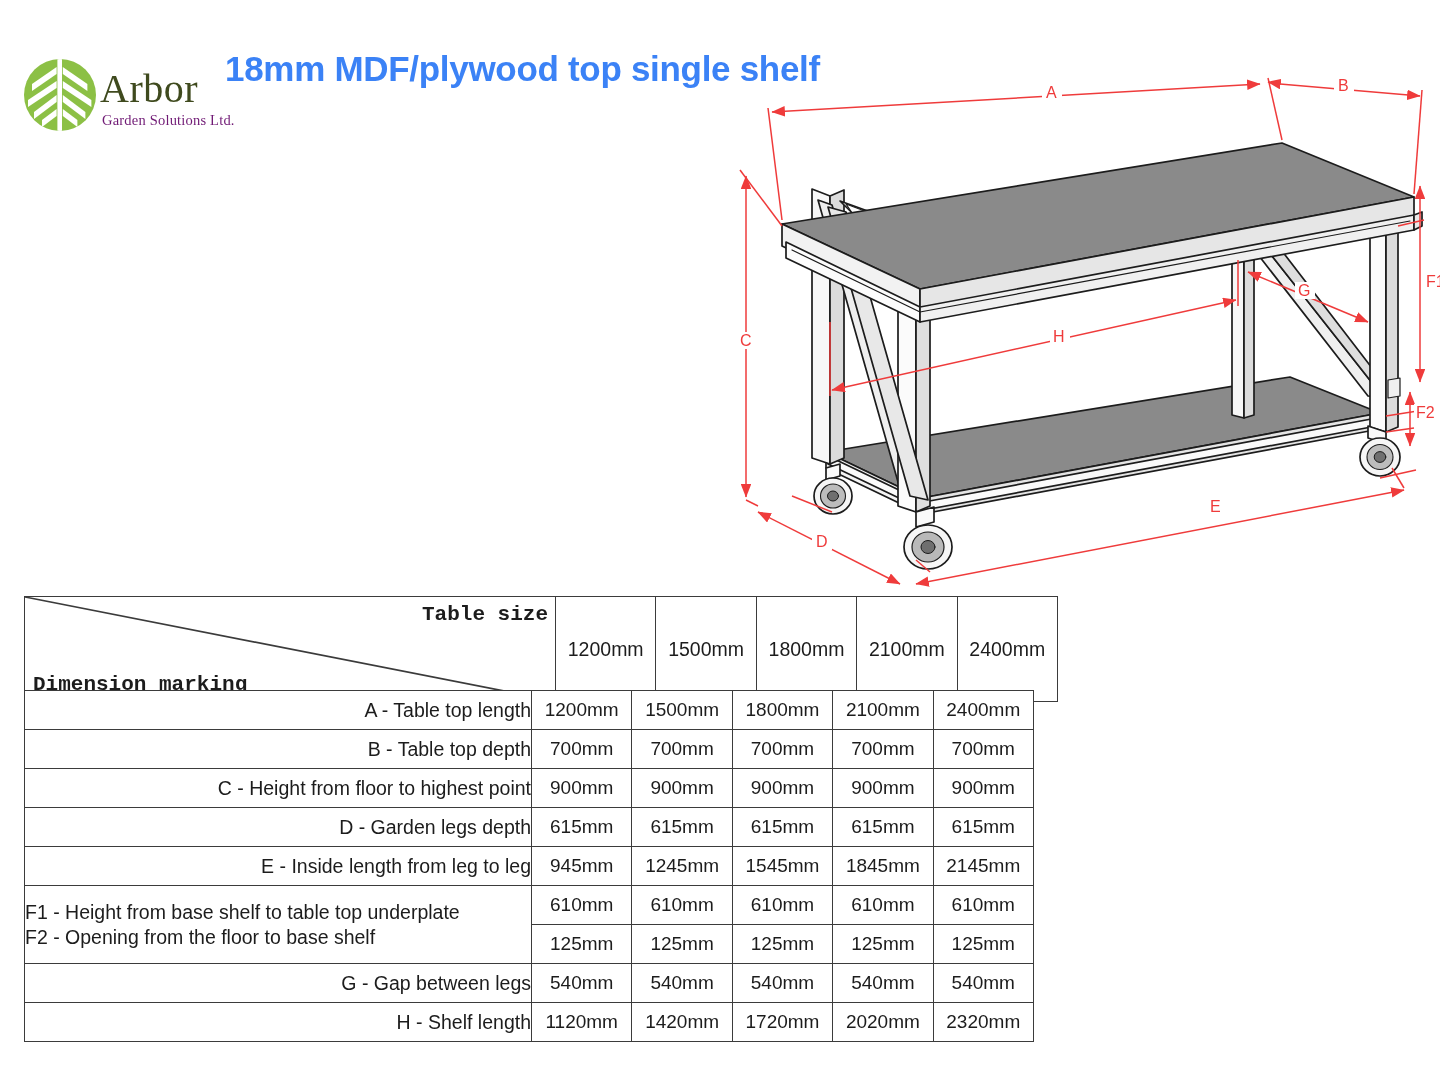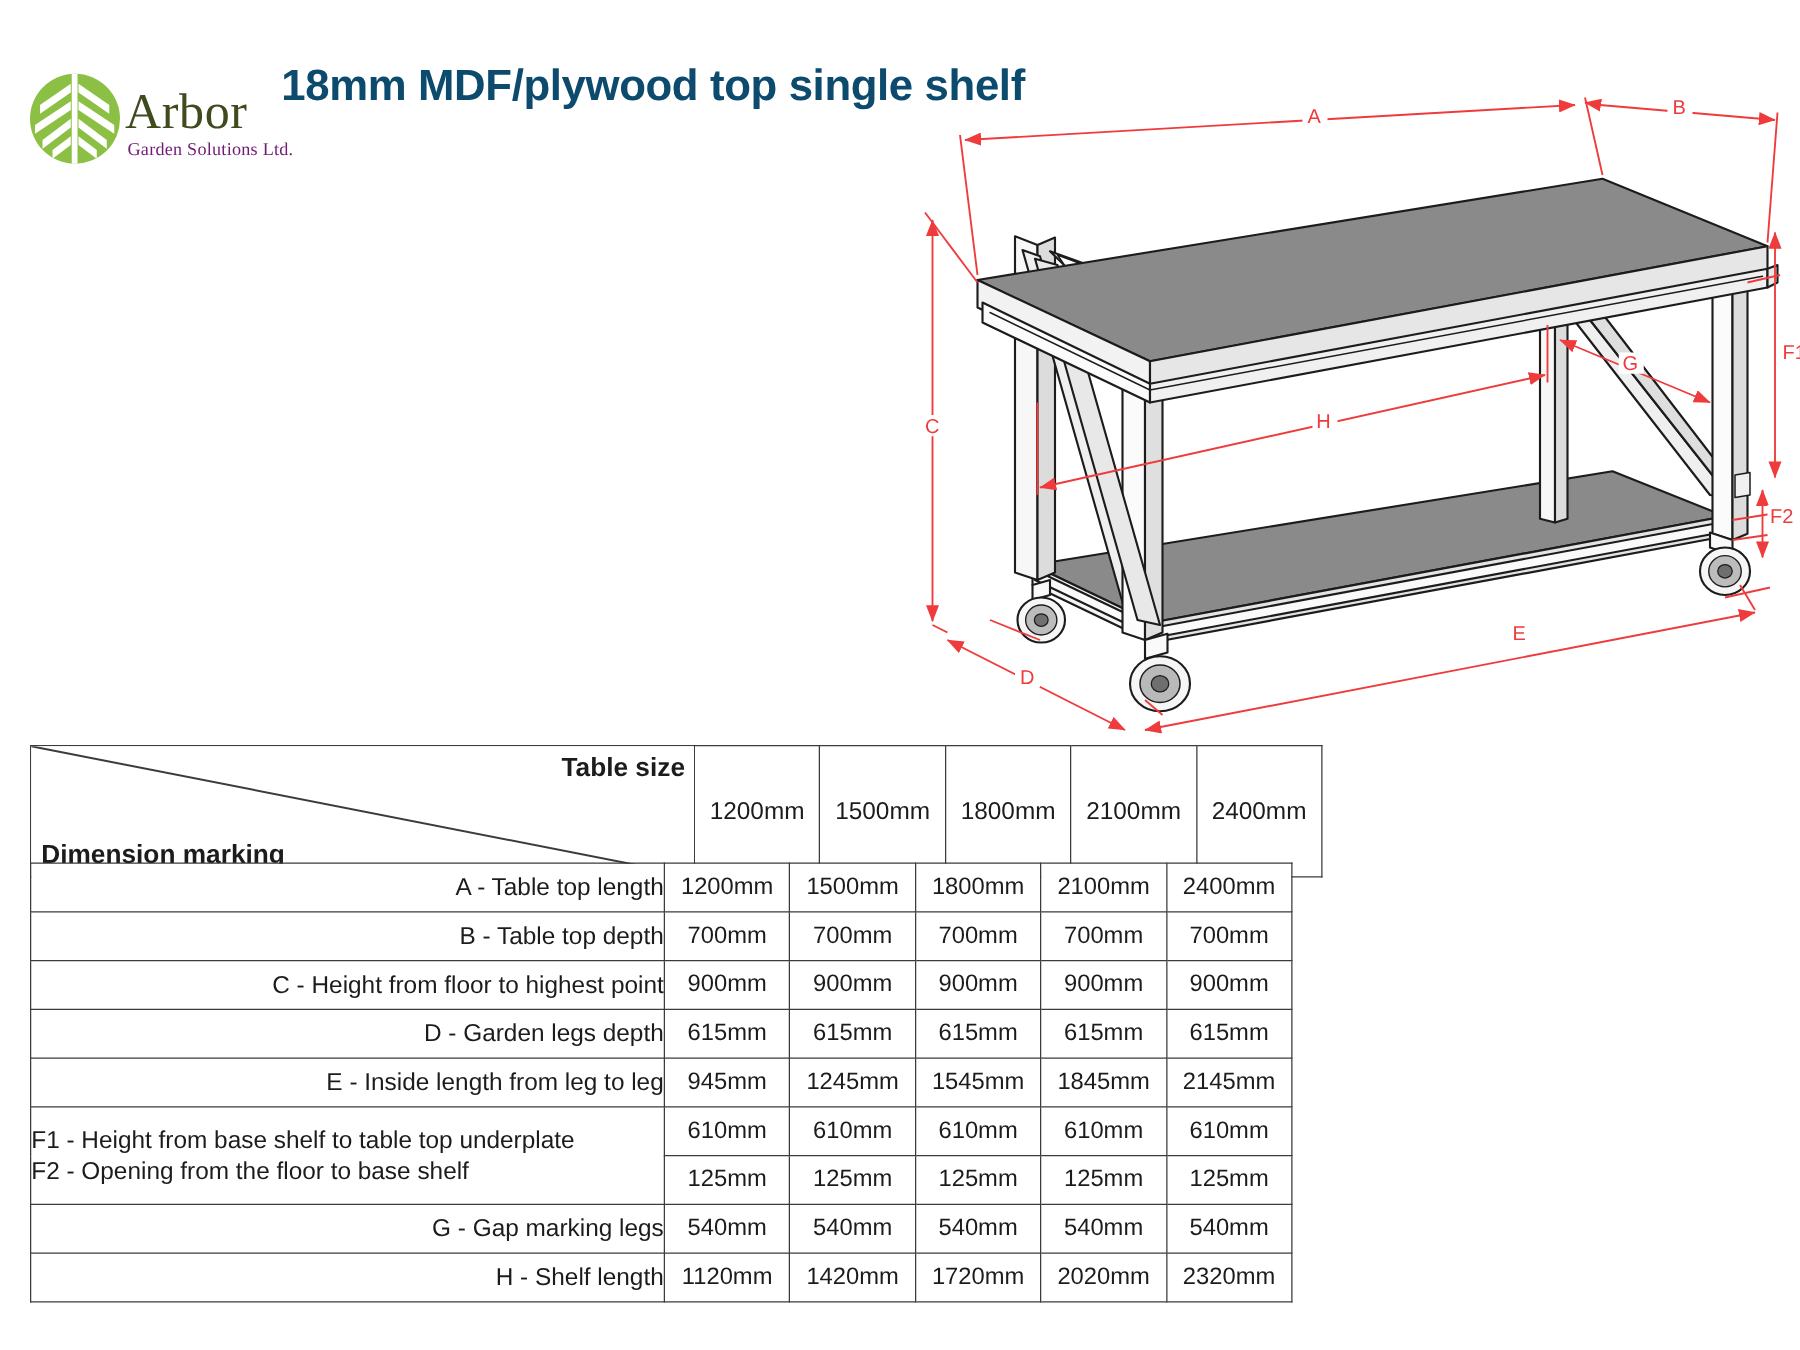--- a/index.html
+++ b/index.html
@@ -26,21 +26,21 @@
     position:absolute;left:80px;top:56px;
     font-family:"Liberation Serif", serif;
     font-size:14.5px;line-height:15px;color:#701a75;
     letter-spacing:.2px;white-space:nowrap;
   }
 
   
   #page-title{
     position:absolute;left:225px;top:48px;width:820px;
     font-size:35px;line-height:42px;font-weight:700;
-    color:#0c4a6e;letter-spacing:-0.3px;
+    color:#3b82f6;letter-spacing:-0.3px;
   }
 
   
   #drawing{position:absolute;left:720px;top:60px;width:720px;height:530px;}
   #drawing svg{display:block;}
 
   
   .tbl{position:absolute;border-collapse:collapse;table-layout:fixed;}
   .tbl td{
     border:1.6px solid #3b3b3b;
@@ -48,21 +48,21 @@
     color:#1c1c1c;
     padding:0;
     vertical-align:middle;
     background:#fff;
   }
 
   
   #size-header{left:24px;top:596px;width:993px;}
   #size-header td{height:70px;}
   #size-header td.corner{
-    width:496px;position:relative;padding:17px;
+    width:496px;position:relative;padding:17px;font-family:Liberation Mono, monospace;
   }
   #size-header td.sizecol{
     width:99.4px;text-align:center;font-size:19.5px;
   }
   .corner-inner{position:absolute;inset:0;}
   .corner-inner .diag{position:absolute;left:0;top:0;width:100%;height:100%;}
   .corner-inner .lbl-size{
     position:absolute;right:7px;top:6px;
     font-weight:700;font-size:21px;color:#1c1c1c;
   }
@@ -343,21 +343,21 @@
       <td class="val">610mm</td>
     </tr>
     <tr>
       <td class="val">125mm</td>
       <td class="val">125mm</td>
       <td class="val">125mm</td>
       <td class="val">125mm</td>
       <td class="val">125mm</td>
     </tr>
     <tr>
-      <td class="lbl">G - Gap marking legs</td>
+      <td class="lbl">G - Gap between legs</td>
       <td class="val">540mm</td>
       <td class="val">540mm</td>
       <td class="val">540mm</td>
       <td class="val">540mm</td>
       <td class="val">540mm</td>
     </tr>
     <tr>
       <td class="lbl">H - Shelf length</td>
       <td class="val">1120mm</td>
       <td class="val">1420mm</td>

